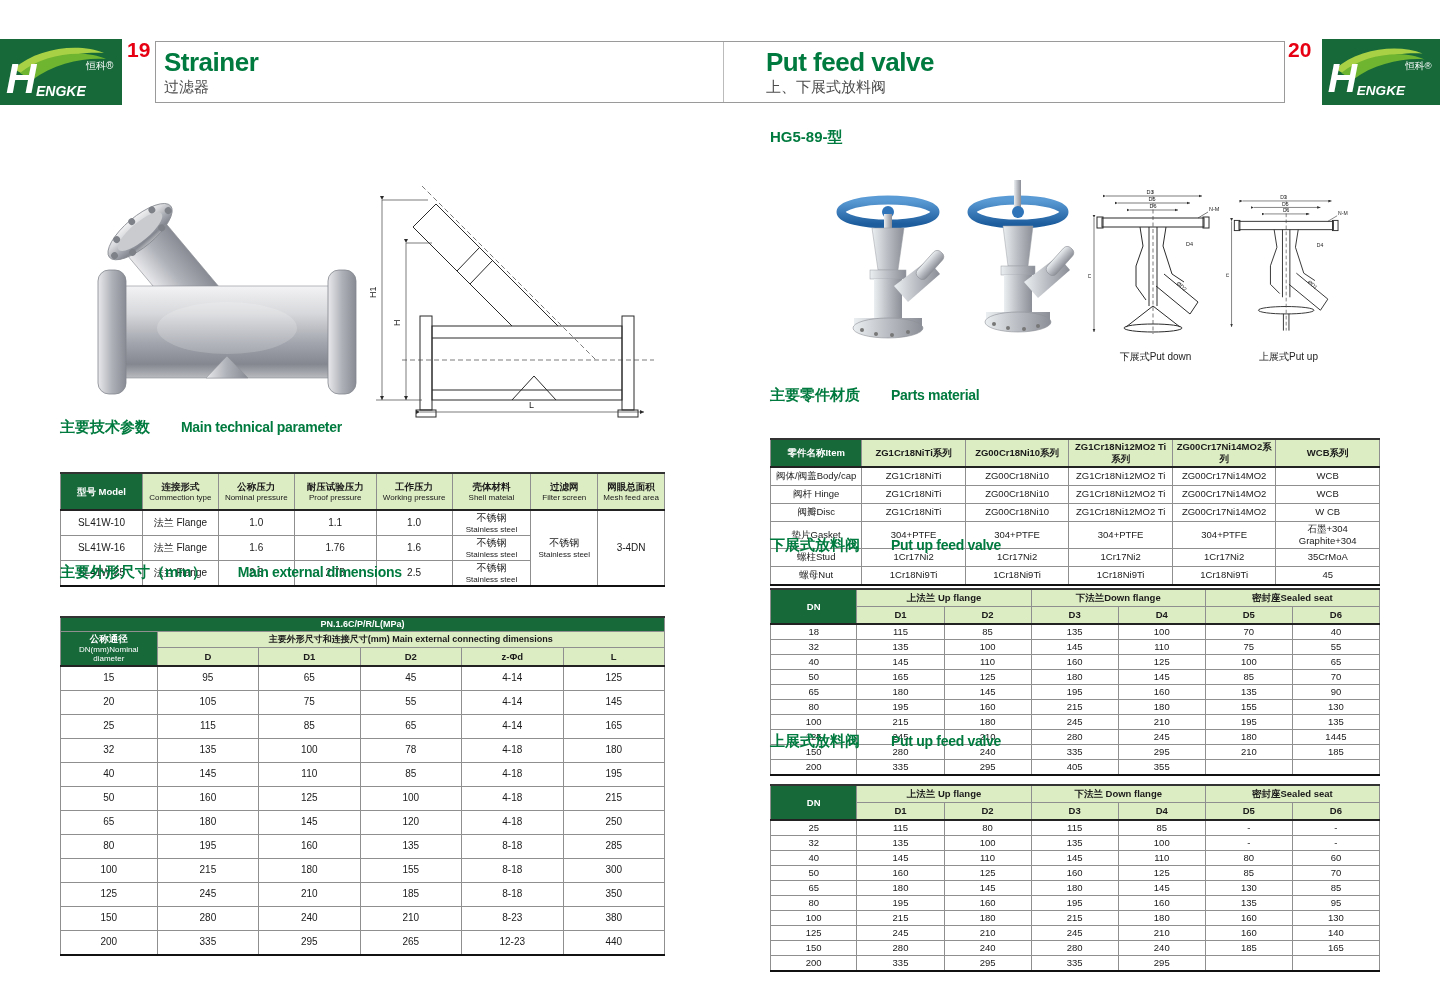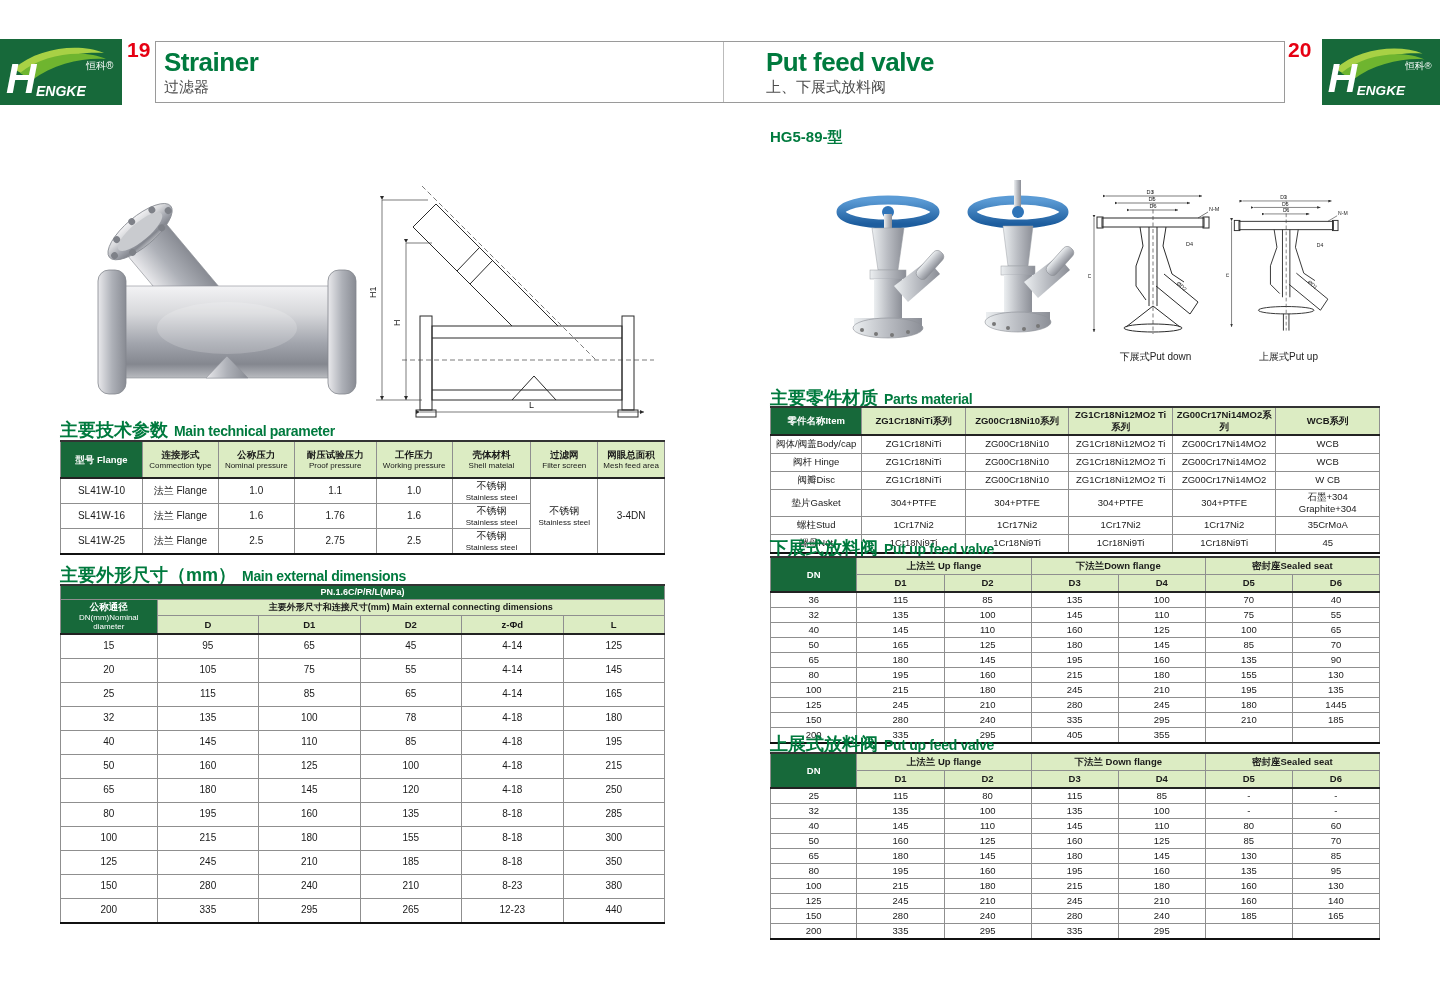--- a/index.html
+++ b/index.html
@@ -11,26 +11,26 @@
   .logo{background:#17693a;}
   .pagenum{font-size:21px;font-weight:bold;color:#e60012;}
   .titlebar{border:1px solid #9a9a9a;}
   .titlebar .divider{position:absolute;left:567px;top:0;width:1px;height:100%;background:#bbb;}
   .ttl-en{font-size:26px;font-weight:bold;color:#007a3e;letter-spacing:-0.5px;line-height:1.05;}
   .ttl-zh{font-size:15px;color:#4d4d4d;margin-top:2px;}
   .tblock{position:absolute;top:7px;}
 
   
   .sec{white-space:nowrap;}
-  .sec-zh{font-size:18px;font-weight:bold;color:#007a3e;margin-right:6px;}
-  .sec-en{font-size:14px;font-weight:bold;color:#007a3e;letter-spacing:-0.3px;}
+  .sec-zh{font-size:15px;font-weight:bold;color:#007a3e;margin-right:6px;}
+  .sec-en{font-size:14px;font-weight:bold;color:#007a3e;letter-spacing:-0.3px;margin-left:25px;}
   .model-label{font-size:15px;font-weight:bold;color:#007a3e;text-align:right;}
 
   
-  table{border-collapse:collapse;table-layout:fixed;width:100%;font-size:9.5px;color:#1a1a1a;}
+  table{border-collapse:collapse;table-layout:fixed;width:100%;font-size:9.5px;color:#1a1a1a;margin-top:32px;}
   th,td{border:1px solid #8f8f8f;text-align:center;vertical-align:middle;padding:1px 2px;line-height:1.25;}
   th{background:#dcecc3;font-weight:bold;}
   th.hd{background:#17693a;color:#fff;}
   thead{border-bottom:2px solid #222;}
   table{border-top:2px solid #333;border-bottom:2px solid #111;}
   .l2{font-size:8px;font-weight:normal;line-height:1.15;}
   .tbl-tech th{height:33px;}   .tbl-tech td{height:22px;font-size:10px;}
   .tbl-dims td{height:21px;font-size:10px;}
   .tbl-dims .grp{font-size:9px;}
   .tbl-parts th{height:19px;}  .tbl-parts td{height:15px;}
@@ -173,21 +173,21 @@
           <col style="width:12.5%">
           <col style="width:12.5%">
           <col style="width:13.5%">
           <col style="width:12.5%">
           <col style="width:13%">
           <col style="width:11%">
           <col style="width:11%">
         </colgroup>
     <thead>
           <tr>
-            <th class="hd">型号 Flange</th>
+            <th class="hd">型号 Model</th>
             <th>
               <div class="l1">连接形式</div>
               <div class="l2">Commection type</div>
             </th>
             <th>
               <div class="l1">公称压力</div>
               <div class="l2">Nominal pressure</div>
             </th>
             <th>
               <div class="l1">耐压试验压力</div>
@@ -621,21 +621,21 @@
             <th>D1</th>
             <th>D2</th>
             <th>D3</th>
             <th>D4</th>
             <th>D5</th>
             <th>D6</th>
           </tr>
         </thead>
         <tbody>
           <tr>
-            <td>36</td>
+            <td>18</td>
             <td>115</td>
             <td>85</td>
             <td>135</td>
             <td>100</td>
             <td>70</td>
             <td>40</td>
           </tr>
           <tr>
             <td>32</td>
             <td>135</td>

